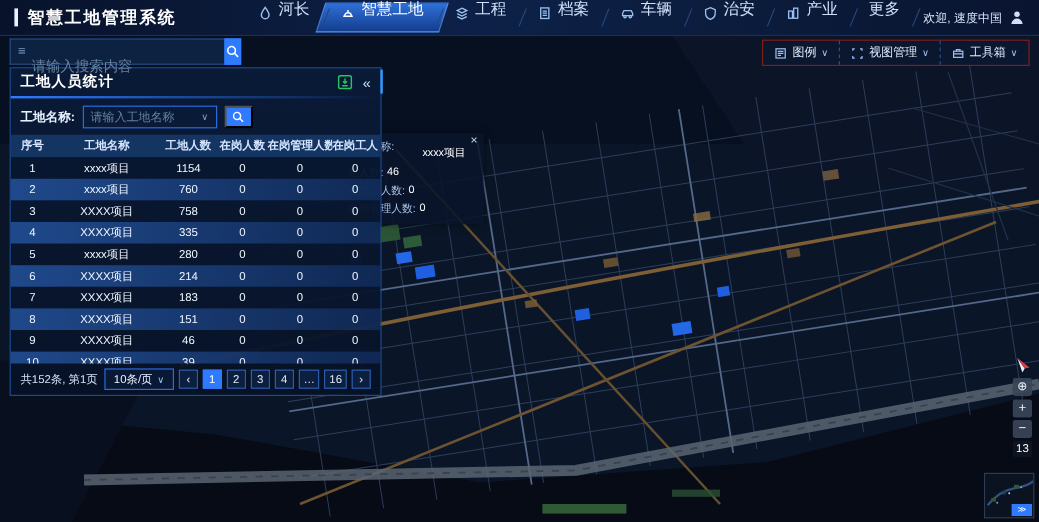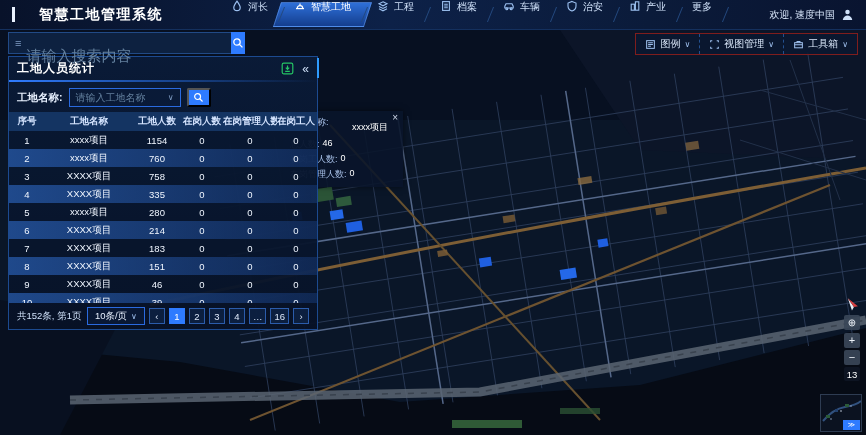--- a/index.html
+++ b/index.html
@@ -15,27 +15,27 @@
   
   .map-layer { position:absolute; inset:0; }
 
   
   .navbar {
     position:absolute; top:0; left:0; right:0; height:30px;
     background:linear-gradient(90deg,#08122a 0%,#0d2148 45%,#0b1b3a 75%,#091430 100%);
     border-bottom:1px solid #14305e;
     display:flex; align-items:center; z-index:30;
   }
-  .brand { display:flex; align-items:center; gap:24px; padding-left:12px; }
+  .brand { display:flex; align-items:center; gap:8px; padding-left:12px; }
   .brand-bar { width:3px; height:15px; background:#eaf2ff; }
   .brand-title { font-size:14px; font-weight:bold; letter-spacing:1.5px; color:#ffffff; white-space:nowrap; }
   .nav-items { display:flex; align-items:center; height:100%; margin-left:55px; }
   .nav-item {
-    position:relative; display:flex; align-items:flex-start; gap:5px;
-    height:100%; padding:0 13px; font-size:10px; color:#cfe0f8; cursor:pointer;
+    position:relative; display:flex; align-items:flex-end; gap:5px;
+    height:100%; padding:12px 13px; font-size:13px; color:#cfe0f8; cursor:pointer;
     white-space:nowrap;
   }
   .nav-item::after {
     content:""; position:absolute; right:-1px; top:7px; height:15px; width:1px;
     background:#24497f; transform:skewX(-22deg);
   }
   .nav-item.active { color:#ffffff; }
   .nav-item.active::before {
     content:""; position:absolute; top:2px; bottom:2px; left:-4px; right:-4px;
     background:linear-gradient(180deg,#2e6fd8,#143e8e);
@@ -51,21 +51,21 @@
     position:absolute; left:8px; top:32px; width:186px; height:22px;
     display:flex; z-index:25;
   }
   .search-field {
     flex:1; display:flex; align-items:center; gap:5px; padding:0 6px;
     background:#0d2140; border:1px solid #214a86; border-right:none;
   }
   .search-list-icon { color:#7f9cc4; font-size:11px; line-height:1; }
   .search-input {
     flex:1; background:transparent; border:none; outline:none;
-    color:#e8f1ff; font-size:15px; font-family:Liberation Sans, sans-serif;margin-top:24px;
+    color:#e8f1ff; font-size:12px; font-family:Liberation Serif, serif;margin-top:24px;
   }
   .search-input::placeholder { color:#64819f; }
   .search-btn {
     width:26px; background:#2e7bff; border:1px solid #2e7bff;
     display:flex; align-items:center; justify-content:center; cursor:pointer;
   }
 
   
   .map-toolbar {
     position:absolute; right:8px; top:33px; height:22px;

